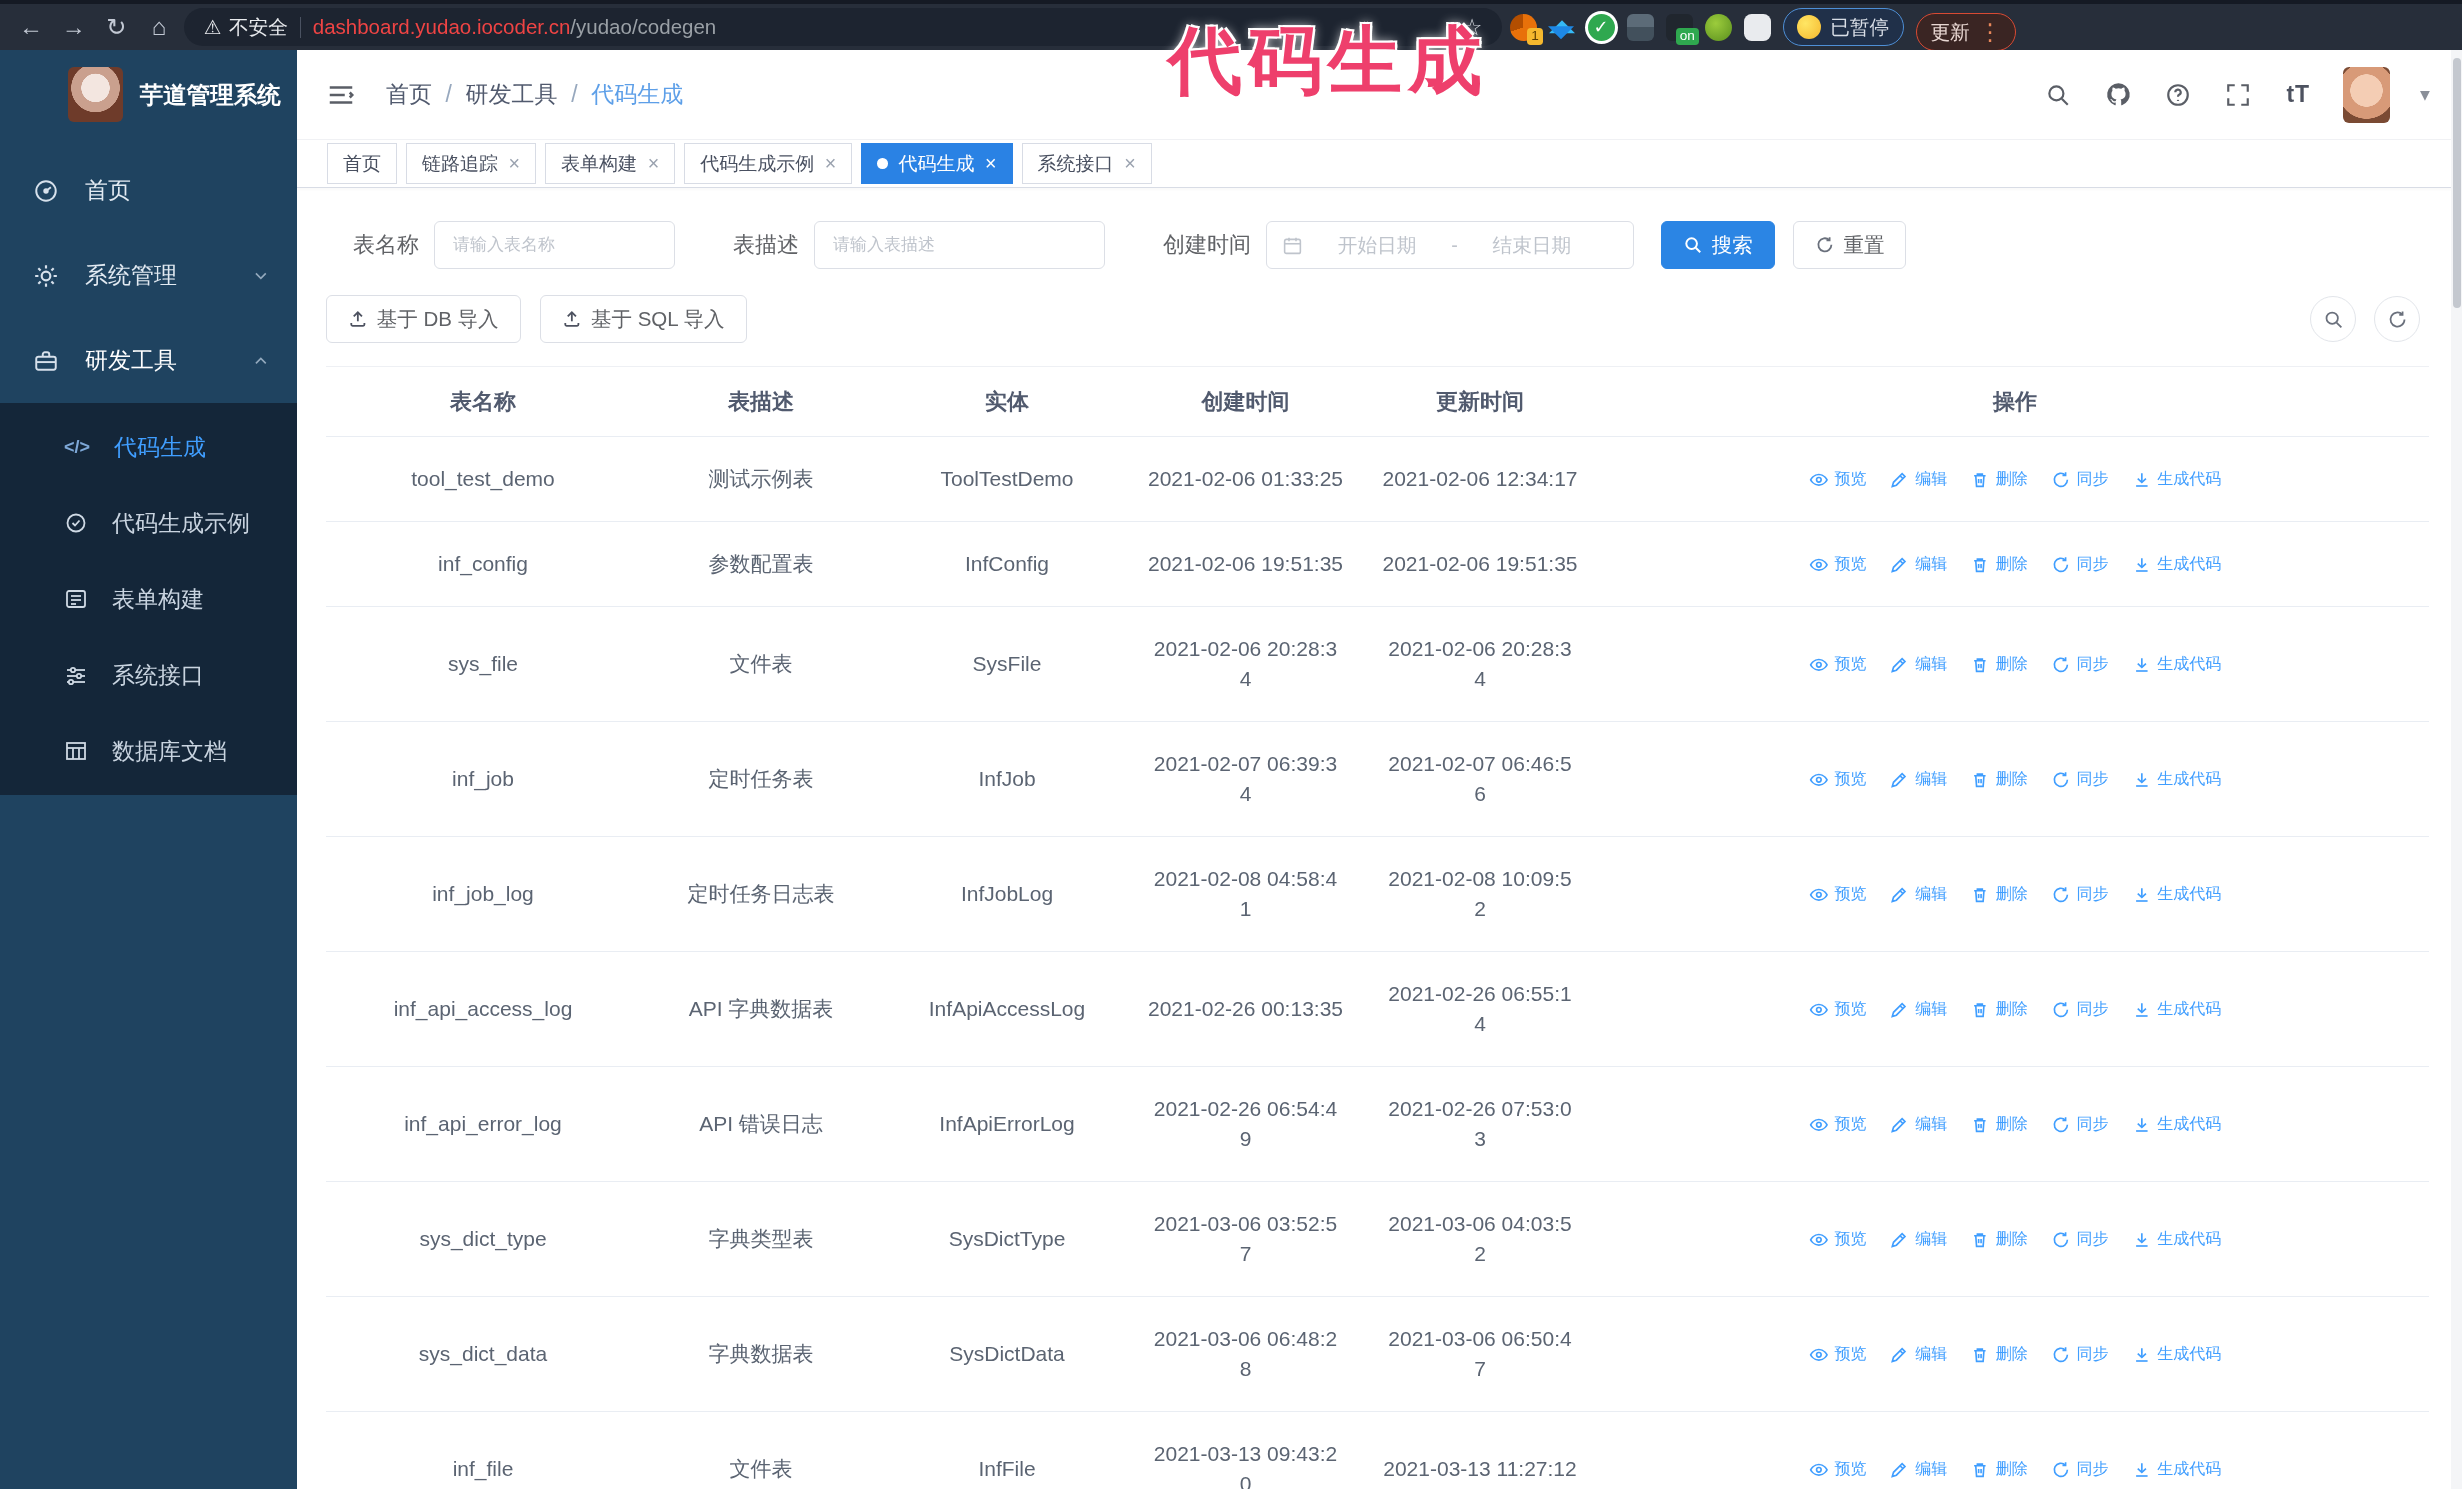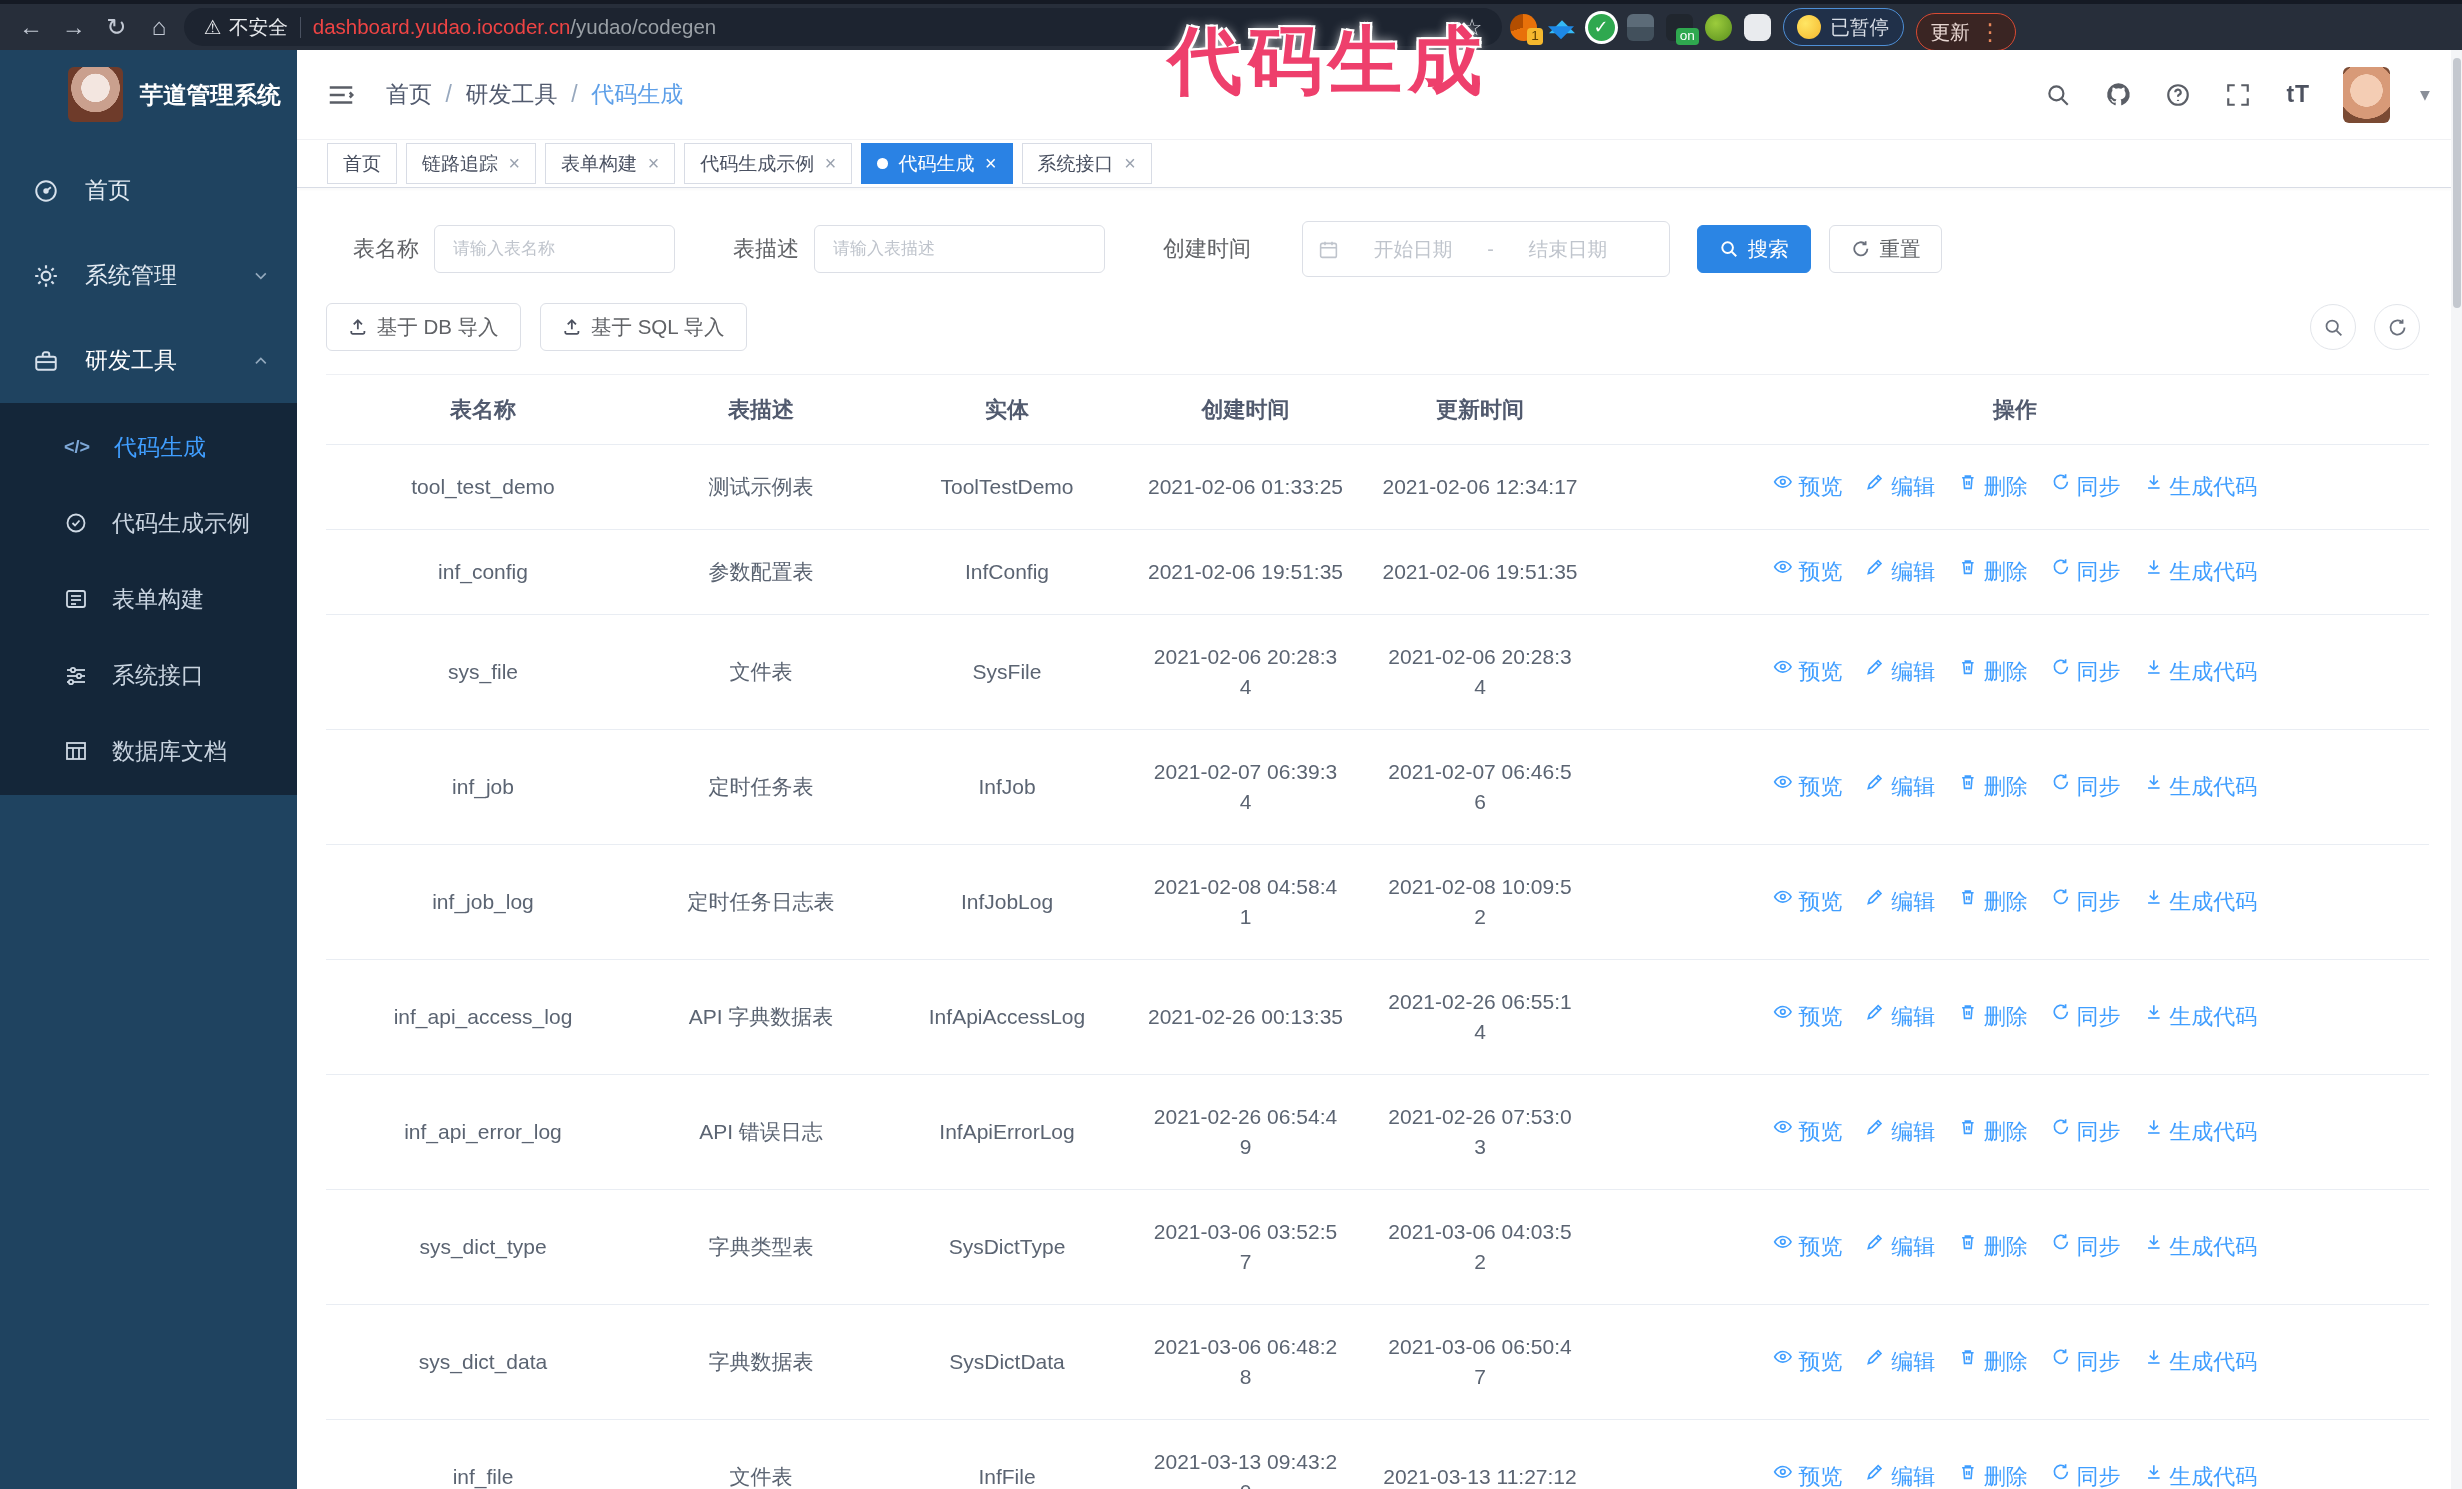--- a/index.html
+++ b/index.html
@@ -73,43 +73,43 @@
   .tab.active .x{color:#fff;}
   .dot{width:10.6px;height:10.6px;border-radius:50%;background:#fff;}
   .content{padding:33px 33px 0 29px;}
   
   .filters{display:flex;align-items:center;flex-wrap:nowrap;padding-left:27px;}
   .f-label{font-size:22px;color:#606266;margin-right:15px;white-space:nowrap;}
   .f-input{height:48px;border:0.8px solid #dcdfe6;border-radius:6px;font-size:17px;color:#606266;
            padding:0 18px;box-sizing:border-box;outline:none;}
   .f-input::placeholder{color:#bfc4cc;}
   .gap{width:58px;}
-  .date-box{height:56px;border:0.8px solid #dcdfe6;border-radius:6px;display:flex;align-items:center;
-            padding:0 15px;box-sizing:border-box;gap:7.6px;width:368px;color:#bfc4cc;margin-left:36px;}
+  .date-box{height:48px;border:0.8px solid #dcdfe6;border-radius:6px;display:flex;align-items:center;
+            padding:0 15px;box-sizing:border-box;gap:7.6px;width:368px;color:#bfc4cc;}
   .date-box input{border:none;outline:none;width:129px;text-align:center;font-size:19.7px;color:#606266;}
   .date-box input::placeholder{color:#bfc4cc;}
   .date-sep{color:#bfc4cc;font-size:19.7px;}
   .btn{height:48px;border-radius:6px;display:inline-flex;align-items:center;gap:9px;padding:0 21px;
        font-size:20.5px;cursor:pointer;border:0.8px solid #dcdfe6;background:#fff;color:#606266;box-sizing:border-box;white-space:nowrap;}
   .btn.primary{background:#2b85e4;border-color:#2b85e4;color:#fff;}
   .btn .bi{flex:0 0 auto;}
   
   .toolbar{display:flex;align-items:center;margin-top:26px;}
   .toolbar .left{display:flex;gap:19.7px;}
   .circle-btns{margin-left:auto;display:flex;gap:18px;margin-right:9px;}
   .c-btn{width:44px;height:44px;border-radius:50%;border:0.8px solid #e2e5ea;display:flex;align-items:center;
          justify-content:center;color:#6a707c;cursor:pointer;background:#fff;}
   
   .table{margin-top:23px;border-top:0.8px solid #eef0f4;}
   .tr{display:grid;grid-template-columns:314px 242px 250px 227px 242px 1fr;align-items:center;
       border-bottom:0.8px solid #e9edf3;}
   .th{padding:19.7px 6px;font-size:22px;font-weight:bold;color:#515a6e;text-align:center;}
   .td{padding:27px 6px;font-size:21px;color:#5b6472;text-align:center;line-height:30px;white-space:pre-line;}
   .actions{display:flex;justify-content:center;align-items:center;gap:23px;}
-  .act{display:inline-flex;align-items:flex-start;gap:6px;color:#409eff;font-size:22px;cursor:pointer;white-space:nowrap;}
+  .act{display:inline-flex;align-items:center;gap:6px;color:#409eff;font-size:16px;cursor:pointer;white-space:nowrap;}
   
   .scroll{position:absolute;right:0;top:50px;bottom:0;width:10.6px;background:#f4f5f7;}
   .thumb{position:absolute;left:1.5px;right:1.5px;top:7.6px;height:250px;border-radius:4.5px;background:#c4c8cf;}
   
   .overlay-title{position:absolute;left:1168px;top:12px;font-size:74px;font-weight:bold;letter-spacing:6px;
                  color:#ee3f6c;z-index:50;
                  text-shadow:-2.3px -2.3px 0 #fff,2.3px -2.3px 0 #fff,-2.3px 2.3px 0 #fff,2.3px 2.3px 0 #fff,0 0 12px #fff;}
 </style>
 </head>
 <body>

